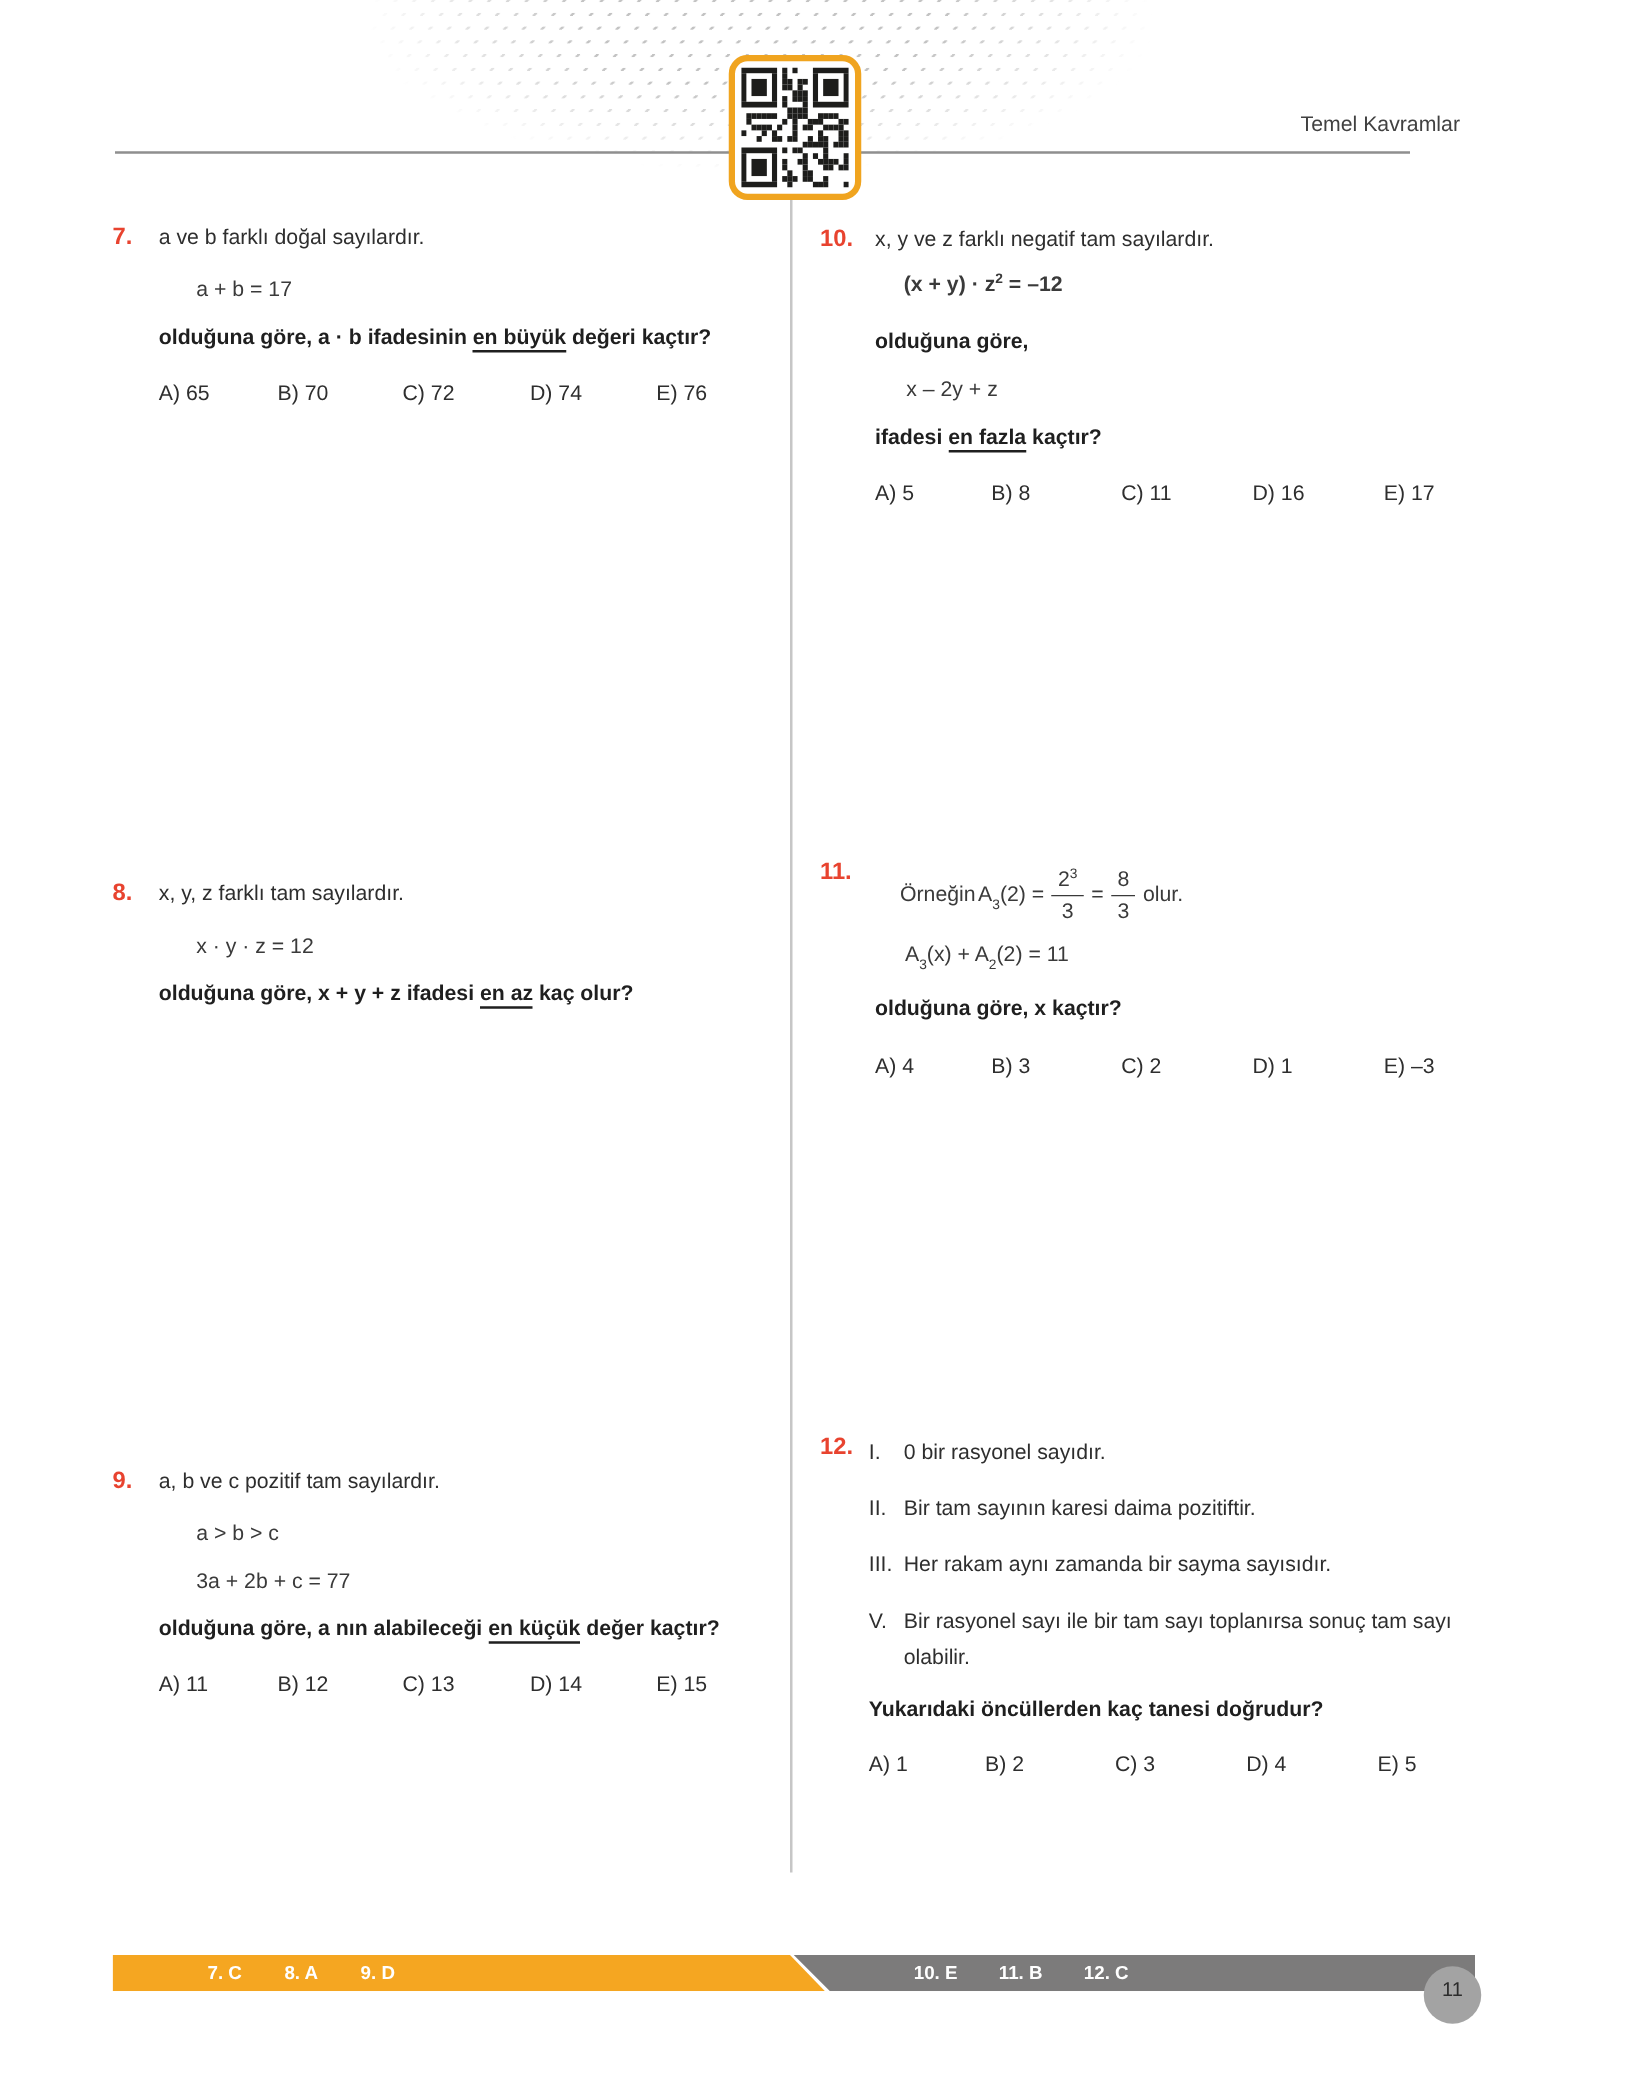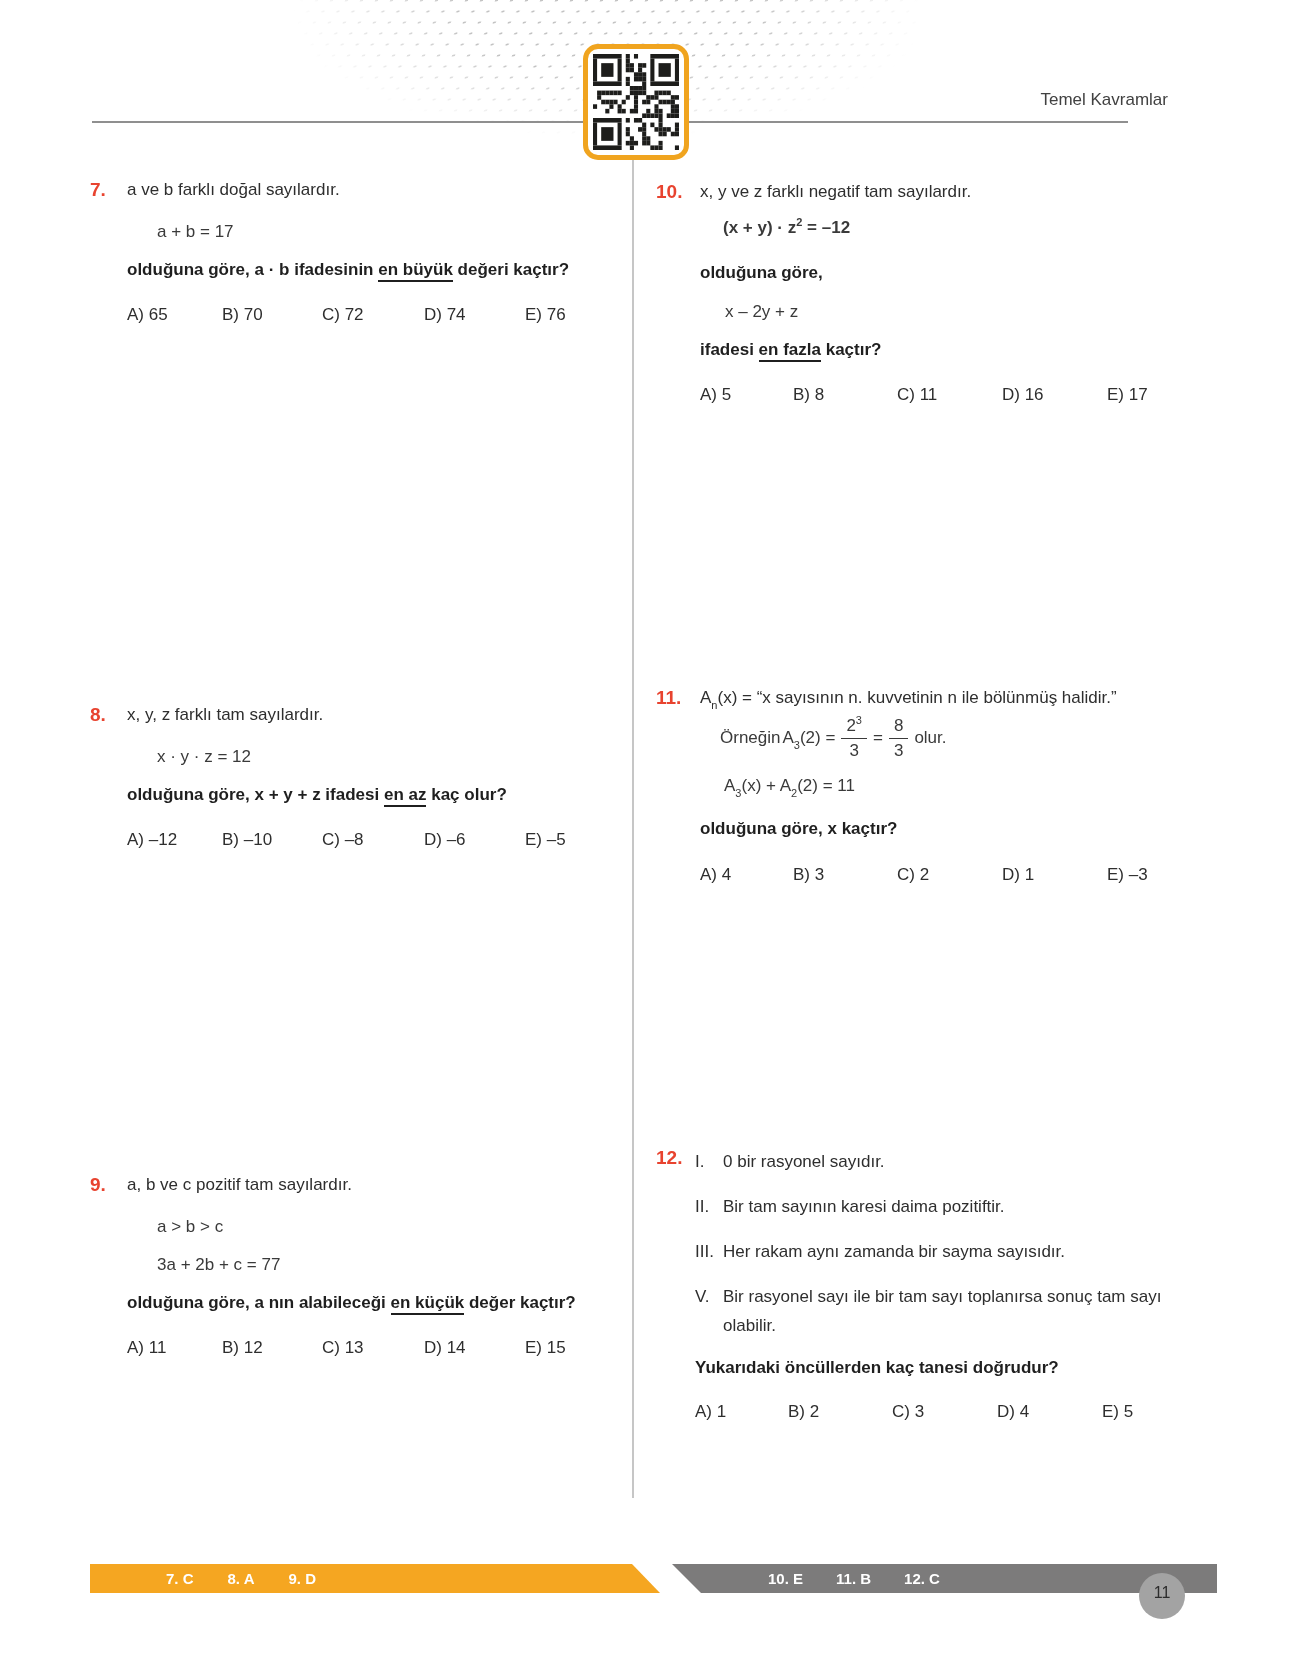--- a/index.html
+++ b/index.html
@@ -44,21 +44,21 @@
   .frac .fden{padding-top:3px;}
   .ex-row{display:flex;align-items:center;gap:2px;margin-top:8px;margin-left:20px;color:#3a3a3a;}
   .q12-item{display:flex;margin-top:16px;line-height:29px;color:#2e2e2e;}
   .q12-item:first-child{margin-top:0;}
   .q12-label{width:28px;flex:none;}
   .q12-text{flex:1;}
   
   .bar{position:absolute;top:1564px;height:29px;z-index:1;}
   .bar-left{left:90px;width:570px;background:#f5a621;
     clip-path:polygon(0 0,542px 0,570px 100%,0 100%);}
-  .bar-right{left:672px;width:545px;background:#7c7b7b;
+  .bar-right{left:635px;width:545px;background:#7c7b7b;
     clip-path:polygon(0 0,100% 0,100% 100%,29px 100%);}
   .bar-text{position:absolute;inset:0;display:flex;align-items:center;
     color:#fff;font-weight:bold;font-size:15px;}
   .bar-left .bar-text{padding-left:76px;gap:34px;}
   .bar-right .bar-text{padding-left:96px;gap:33px;}
   .page-circle{position:absolute;left:1139px;top:1573px;width:46px;height:46px;
     border-radius:50%;background:#a3a3a3;z-index:4;display:flex;align-items:center;
     justify-content:center;font-size:16px;color:#2c2c2c;}
   .page-circle span{position:relative;top:-3px;}
 </style>
@@ -228,27 +228,20 @@
       </div>
     </div>
   </section>
 
   <section class="q" style="left:90px;top:704px;width:512px;">
     <span class="qnum">8.</span>
     <div class="qbody">
       <div class="stem">x, y, z farklı tam sayılardır.</div>
       <div class="eq">x · y · z = 12</div>
       <div class="prompt"><span>olduğuna göre, x + y + z ifadesi </span><span class="u">en az</span><span> kaç olur?</span></div>
-      <div class="opts">
-        <span>A) –12</span>
-        <span>B) –10</span>
-        <span>C) –8</span>
-        <span>D) –6</span>
-        <span>E) –5</span>
-      </div>
     </div>
   </section>
 
   <section class="q" style="left:90px;top:1174px;width:512px;">
     <span class="qnum">9.</span>
     <div class="qbody">
       <div class="stem">a, b ve c pozitif tam sayılardır.</div>
       <div class="eq">a &gt; b &gt; c</div>
       <div class="eq2">3a + 2b + c = 77</div>
       <div class="prompt"><span>olduğuna göre, a nın alabileceği </span><span class="u">en küçük</span><span> değer kaçtır?</span></div>
@@ -276,21 +269,20 @@
         <span>C) 11</span>
         <span>D) 16</span>
         <span>E) 17</span>
       </div>
     </div>
   </section>
 
   <section class="q col-right" style="left:656px;top:687px;width:514px;">
     <span class="qnum">11.</span>
     <div class="qbody">
-      <div class="stem"><span>A</span><span class="sub">n</span><span>(x) = “x sayısının n. kuvvetinin n ile bölünmüş halidir.”</span></div>
       <div class="ex-row">
         <span>Örneğin</span>
         <span><span>A</span><span class="sub">3</span><span>(2) =</span></span>
         <span class="frac">
             <span class="fnum"><span>2</span><span class="sup">3</span></span>
             <span class="fden">3</span>
           </span>
         <span>=</span>
         <span class="frac">
             <span class="fnum">8</span>

